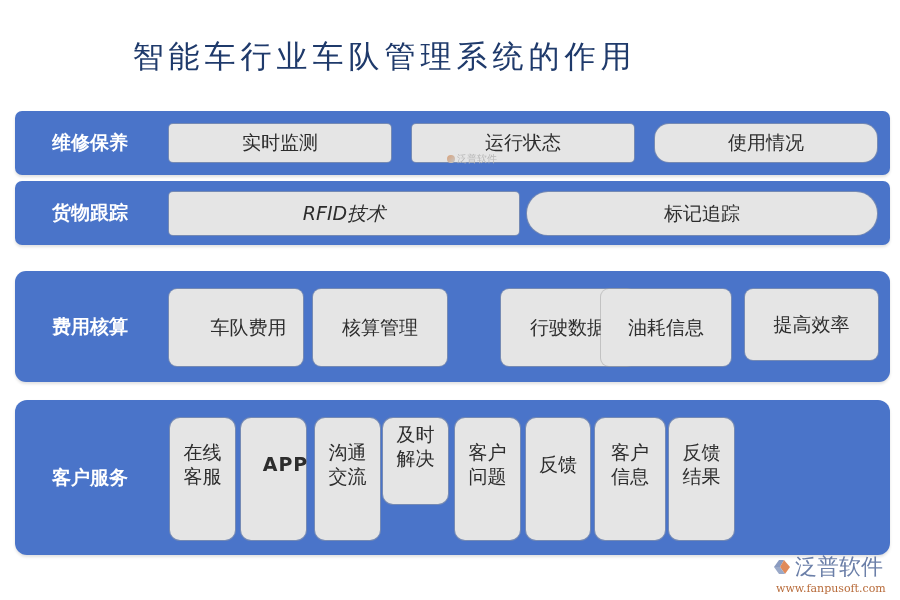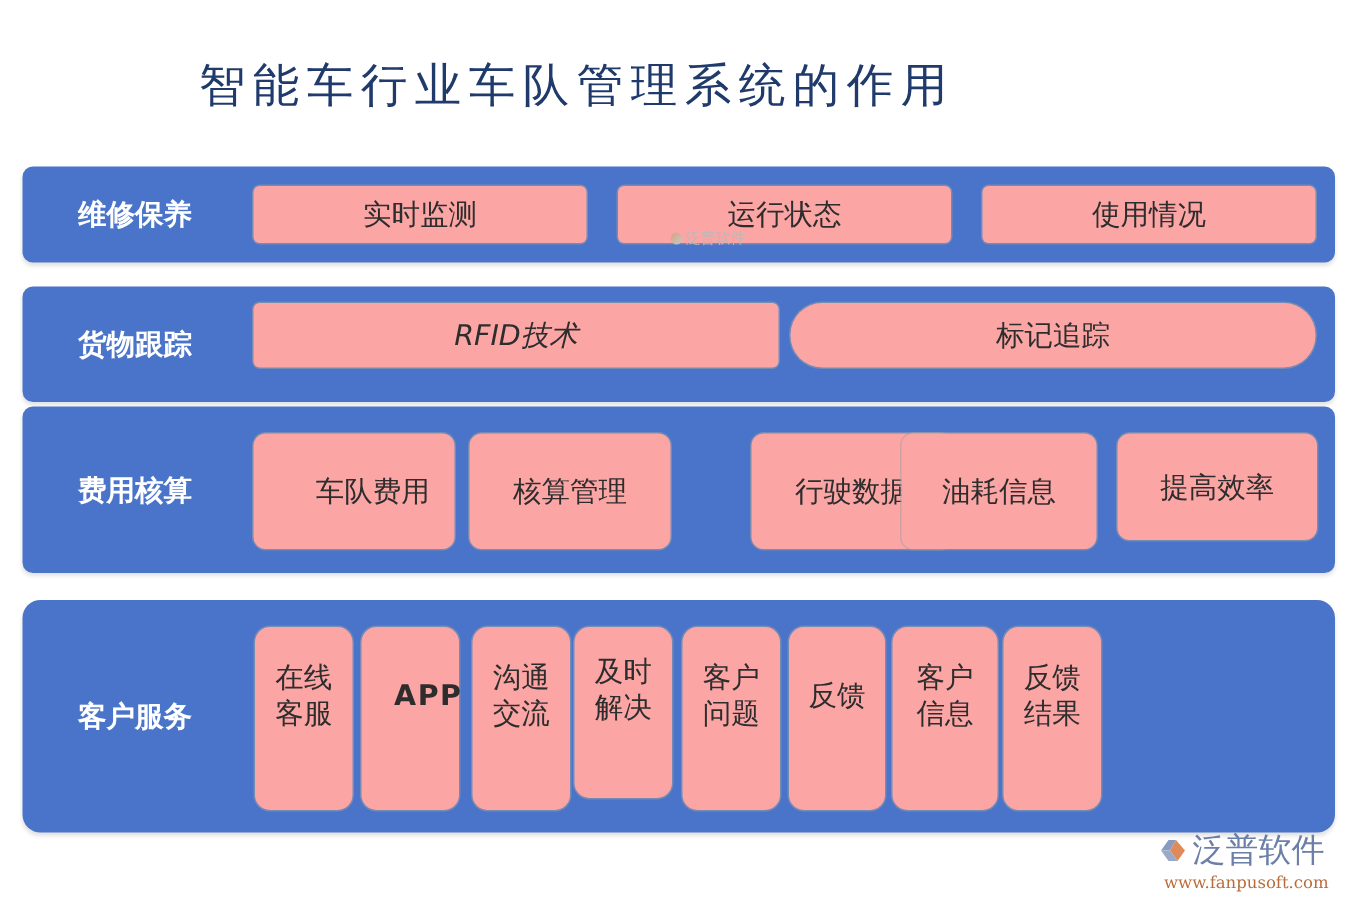--- a/index.html
+++ b/index.html
@@ -18,21 +18,21 @@
       background: #4a74c9; border-radius: 7px;
       box-shadow: 0 2px 3px rgba(0,0,0,0.12);
     }
     .panel-label {
       position: absolute; left: 0; width: 150px; top: 0; bottom: 0;
       display: flex; align-items: center; justify-content: center;
       color: #ffffff; font-size: 19px; font-weight: bold;
       font-family: "DejaVu Serif", "Liberation Serif", serif;
     }
     .card {
-      position: absolute; background: #fca5a5;
+      position: absolute; background: #e5e5e5;
       display: flex; align-items: center; justify-content: center;
       color: #2d2d2d; font-size: 19px; border-radius: 4px;
       box-shadow: 0 0 0 1px rgba(160,160,160,0.5);
       text-align: center;
     }
     .card.tall { border-radius: 10px; font-size: 19px; line-height: 24px; padding-bottom: 30px; }
     .card.rounded { border-radius: 8px; }
     .card.sans { font-family: "DejaVu Sans", "Liberation Sans", sans-serif; font-style: italic; }
     .card.app { font-family: "DejaVu Sans", "Liberation Sans", sans-serif; font-weight: bold; letter-spacing: 1px; font-size: 19px; padding-left: 24px; }
 
@@ -51,35 +51,35 @@
   </style>
 </head>
 <body>
 
 <h1 class="title">智能车行业车队管理系统的作用</h1>
 
 <div class="panel" style="top:111px; height:64px;">
   <div class="panel-label">维修保养</div>
   <div class="card" style="left:154px; top:13px; width:222px; height:38px;">实时监测</div>
   <div class="card" style="left:397px; top:13px; width:222px; height:38px;">运行状态</div>
-  <div class="card" style="left:640px; top:13px; width:222px; height:38px;">使用情况</div>
+  <div class="card" style="left:640px; top:13px; width:222px; height:38px;border-radius:14px;">使用情况</div>
 </div>
 
 <div class="watermark-mid">
   <span style="display:inline-block;width:8px;height:8px;border-radius:50%;background:linear-gradient(135deg,#d9a27a,#c8c8c8);"></span>
   <span>泛普软件</span>
 </div>
 
-<div class="panel" style="top:191px; height:77px;">
+<div class="panel" style="top:181px; height:64px;">
   <div class="panel-label">货物跟踪</div>
   <div class="card sans" style="left:154px; top:11px; width:350px; height:43px;">RFID技术</div>
   <div class="card" style="left:512px; top:11px; width:350px; height:43px;border-radius:21px;">标记追踪</div>
 </div>
 
-<div class="panel" style="top:271px; height:111px;">
+<div class="panel" style="top:271px; height:111px;border-radius:11px;">
   <div class="panel-label">费用核算</div>
   <div class="card rounded" style="left:154px; top:18px; width:134px; height:77px;padding-left:25px;">车队费用</div>
   <div class="card rounded" style="left:298px; top:18px; width:134px; height:77px;">核算管理</div>
   <div class="card rounded" style="left:442px; top:18px; width:134px; height:77px;margin-left:44px;">行驶数据</div>
   <div class="card rounded" style="left:586px; top:18px; width:130px; height:77px;">油耗信息</div>
   <div class="card rounded" style="left:730px; top:18px; width:133px; height:71px;">提高效率</div>
 </div>
 
 <div class="panel" style="top:400px; height:155px; border-radius:12px;">
   <div class="panel-label">客户服务</div>
@@ -88,21 +88,21 @@
     <span>在线</span>
     <span>客服</span>
   </div>
   <div class="card tall app" style="left:226px; top:18px; width:65px; height:122px; flex-direction:column;">
     <span>APP</span>
   </div>
   <div class="card tall" style="left:300px; top:18px; width:65px; height:122px; flex-direction:column;">
     <span>沟通</span>
     <span>交流</span>
   </div>
-  <div class="card tall" style="left:368px; top:18px; width:65px; height:114px; flex-direction:column;">
+  <div class="card tall" style="left:368px; top:18px; width:65px; height:86px; flex-direction:column;">
     <span>及时</span>
     <span>解决</span>
   </div>
   <div class="card tall" style="left:440px; top:18px; width:65px; height:122px; flex-direction:column;">
     <span>客户</span>
     <span>问题</span>
   </div>
   <div class="card tall" style="left:511px; top:18px; width:64px; height:122px; flex-direction:column;">
     <span>反馈</span>
   </div>

